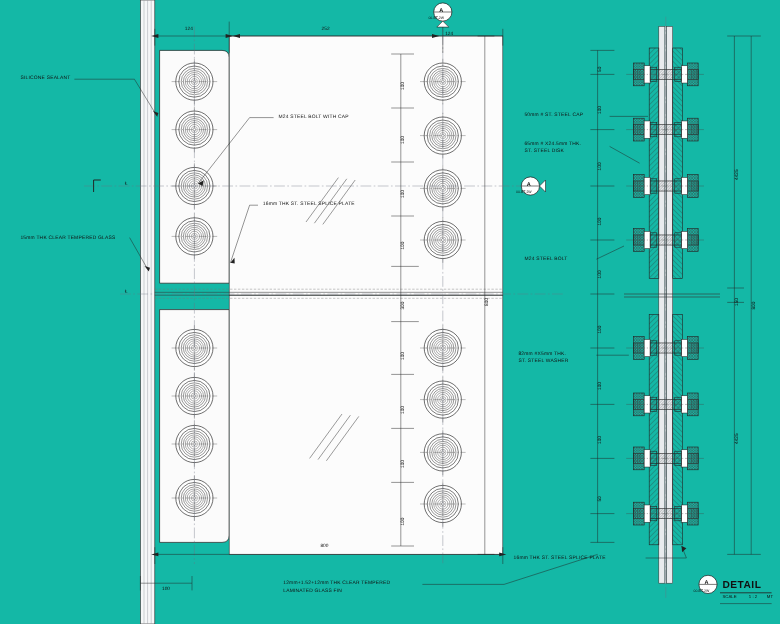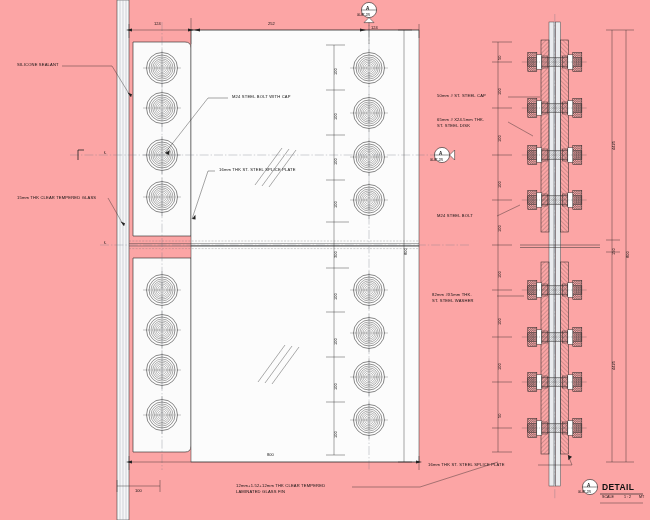--- a/index.html
+++ b/index.html
@@ -1,18 +1,18 @@
 <!DOCTYPE html>
 <html><head>
 <meta charset="utf-8">
 <style>
   html,body{margin:0;padding:0;background:#ffffff;}
   body{width:650px;height:520px;overflow:hidden;
        font-family:"Liberation Sans", sans-serif;color:#1a1a1a;}
-  #sheet{position:relative;width:650px;height:520px;background:#fca5a5;}
+  #sheet{position:relative;width:650px;height:520px;background:#14b8a6;}
   svg{position:absolute;left:0;top:0;}
   .lbl{position:absolute;font-size:4.1px;letter-spacing:.18px;
        white-space:nowrap;color:#111;line-height:1.45;}
   .dim{position:absolute;font-size:4.0px;color:#111;white-space:nowrap;}
   .dimv{position:absolute;font-size:4.0px;color:#111;white-space:nowrap;
         transform-origin:0 0;transform:rotate(-90deg);}
   .tb-detail{position:absolute;font-size:8.5px;font-weight:bold;
              letter-spacing:.4px;color:#111;}
   .tb-scale{position:absolute;font-size:3.6px;color:#111;white-space:nowrap;}
   .tb-mark{position:absolute;font-size:4.6px;font-weight:bold;color:#111;}

